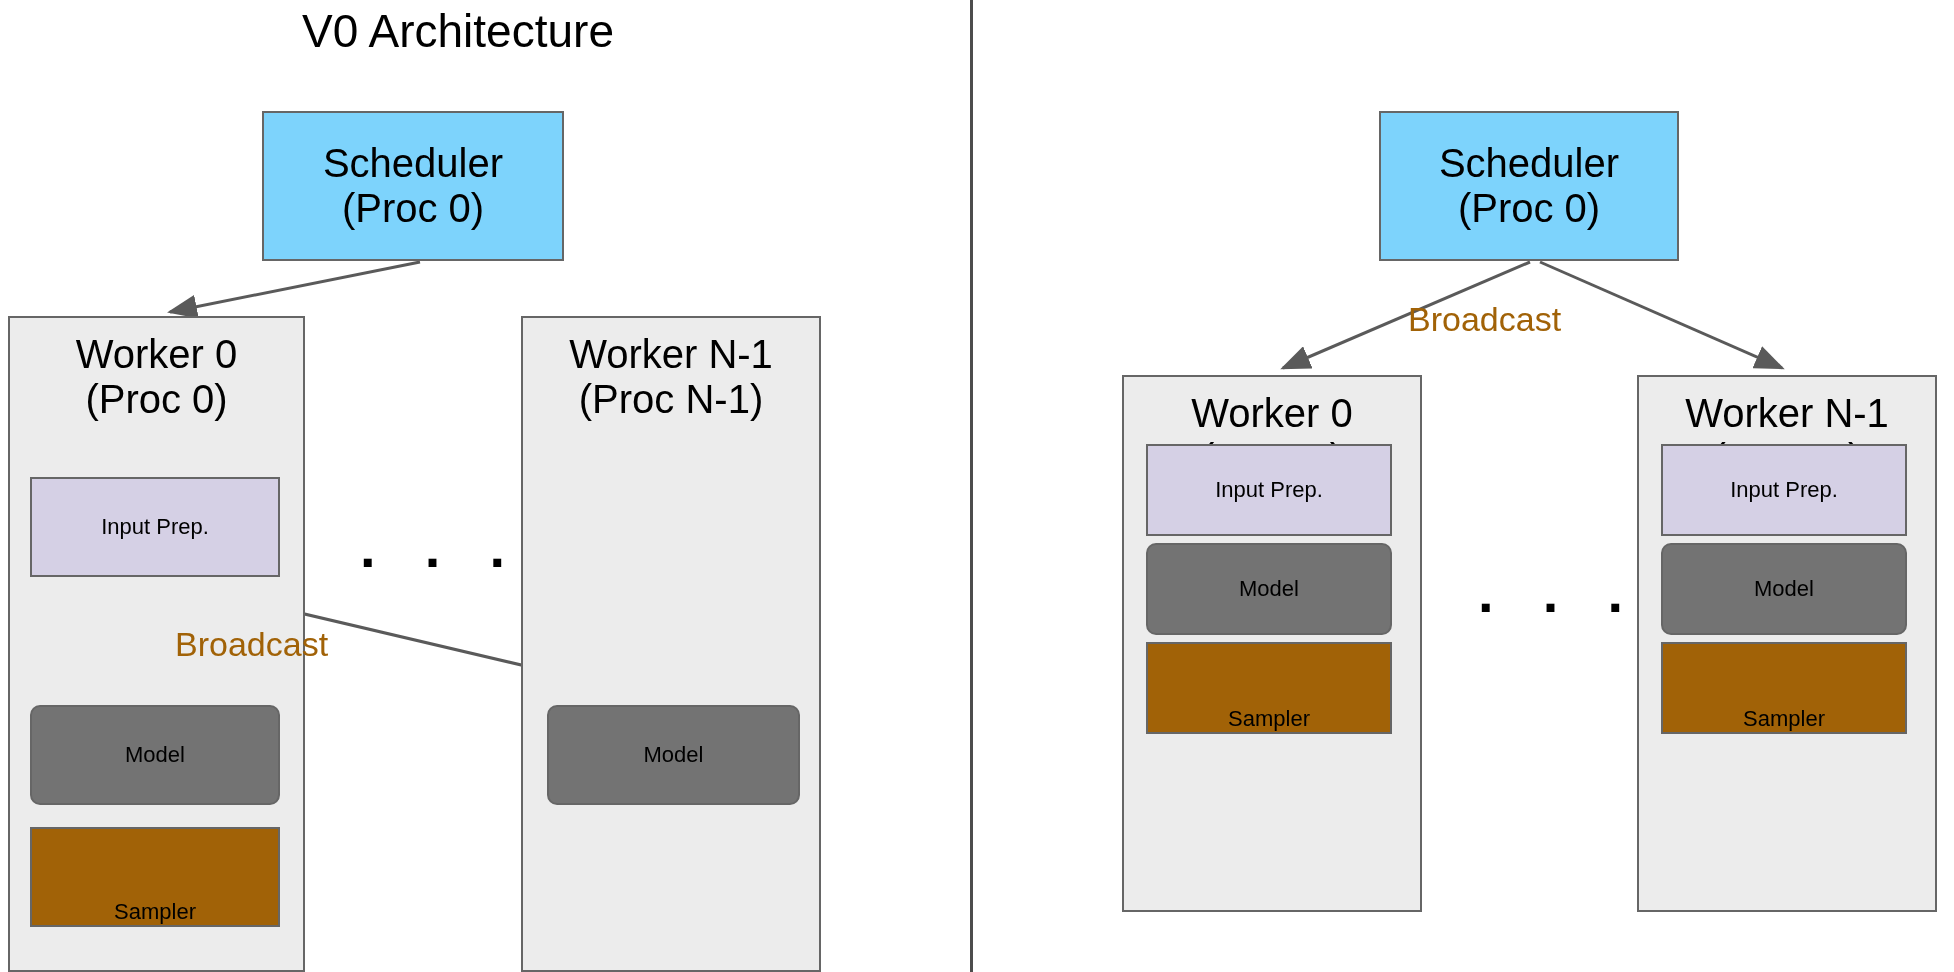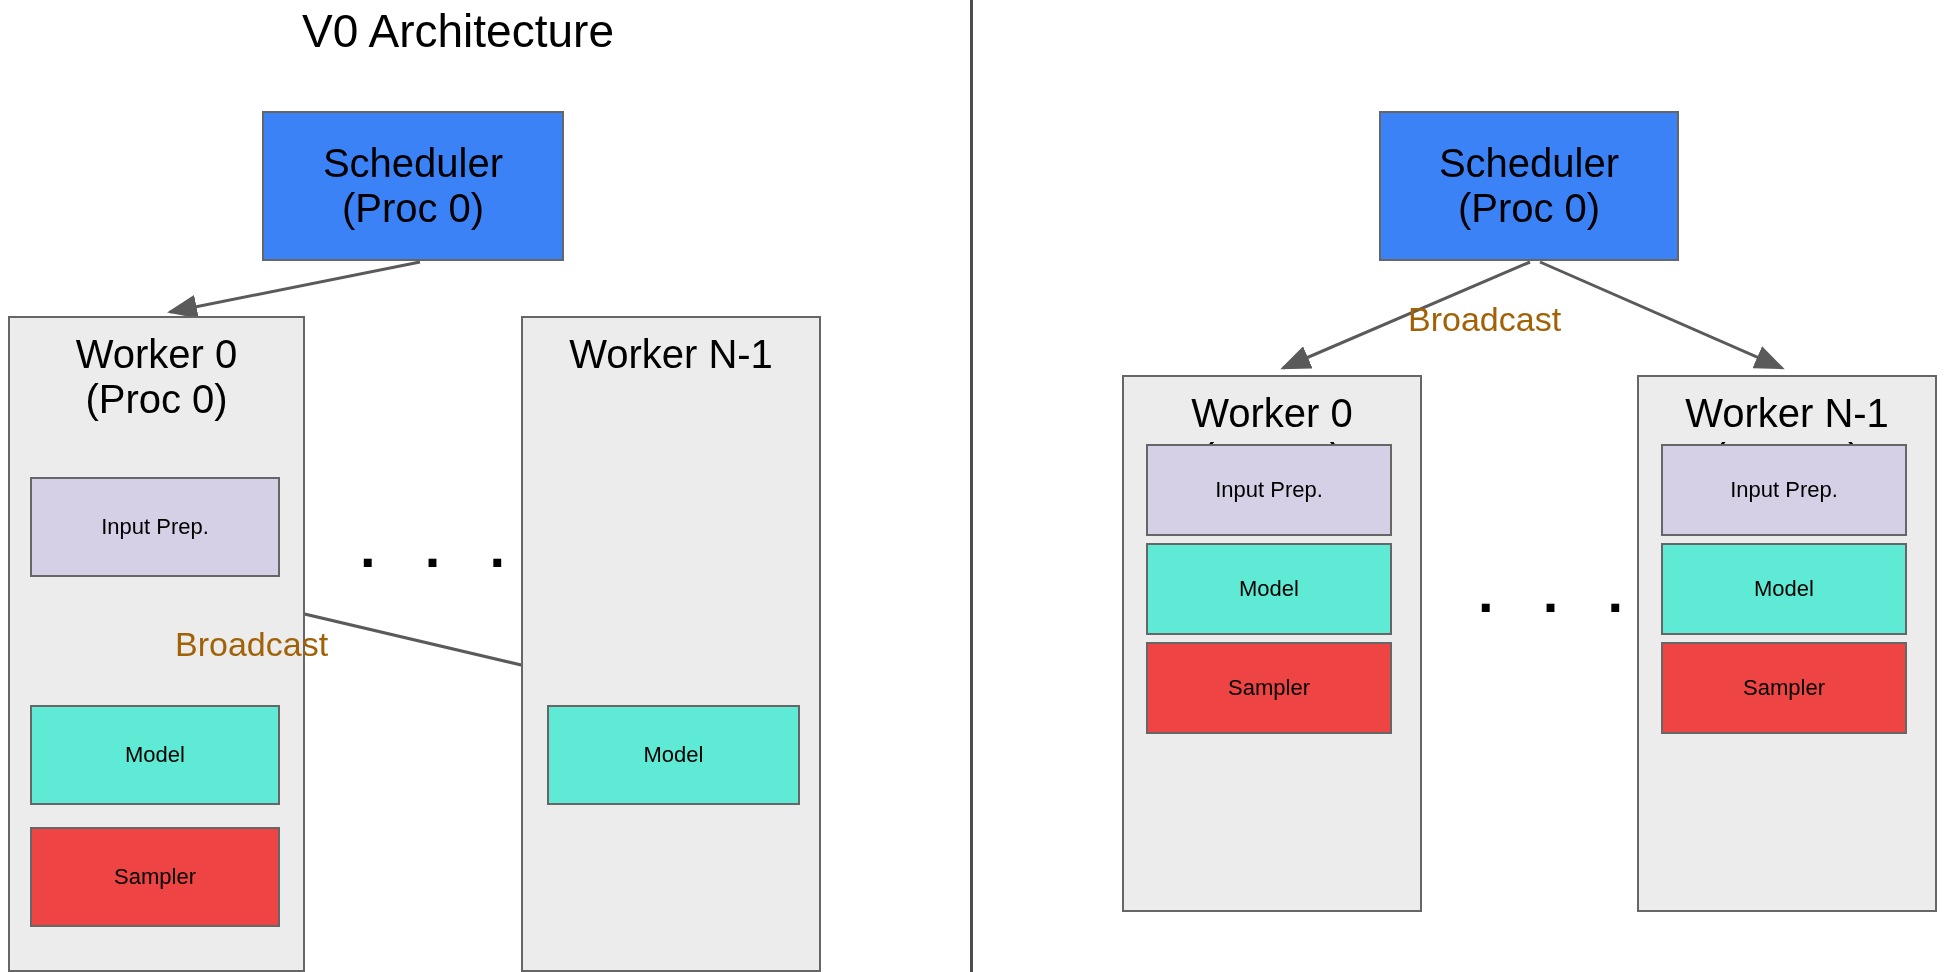--- a/index.html
+++ b/index.html
@@ -38,32 +38,32 @@
     line-height: 1.12;
   }
   .node-label {
     white-space: nowrap;
   }
   .container-node {
     background: #ececec;
     justify-content: flex-start;
   }
   .scheduler-node {
-    background: #3b82f6;
+    background: #7dd3fc;
     justify-content: center;
     font-size: 40px;
   }
   .leaf-node {
     justify-content: center;
     align-items: center;
     font-size: 22px;
   }
   .fill-purple { background: #d5d0e5; }
-  .fill-yellow { background: #5eead4; }
-  .fill-green  { background: #ef4444; }
+  .fill-yellow { background: #737373; border-radius: 10px; }
+  .fill-green  { background: #a16207; justify-content: flex-end; }
 
   .worker-head {
     font-size: 40px;
     text-align: center;
     width: 100%;
     padding-top: 14px;
   }
   .ellipsis {
     position: absolute;
     display: flex;
@@ -139,20 +139,21 @@
     <span class="node-label">Model</span>
   </div>
 
   <div class="node leaf-node fill-green" style="left:30px; top:827px; width:250px; height:100px;">
     <span class="node-label">Sampler</span>
   </div>
 
   <div class="node container-node" style="left:521px; top:316px; width:300px; height:656px;">
     <div class="worker-head">
       <div class="node-label">Worker N-1</div>
+      <div class="node-label">(Proc N-1)</div>
     </div>
   </div>
 
   <div class="node leaf-node fill-yellow" style="left:547px; top:705px; width:253px; height:100px;">
     <span class="node-label">Model</span>
   </div>
 
   <div class="ellipsis" style="left:360px; top:520px;">. . .</div>
 
   <div class="edge-label" style="left:175px; top:625px;">Broadcast</div>

